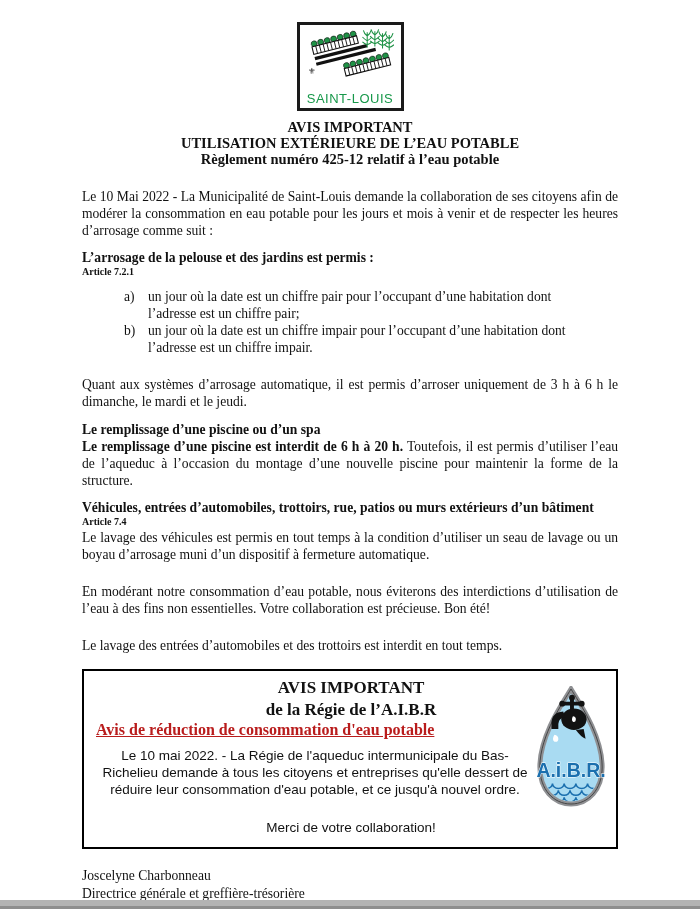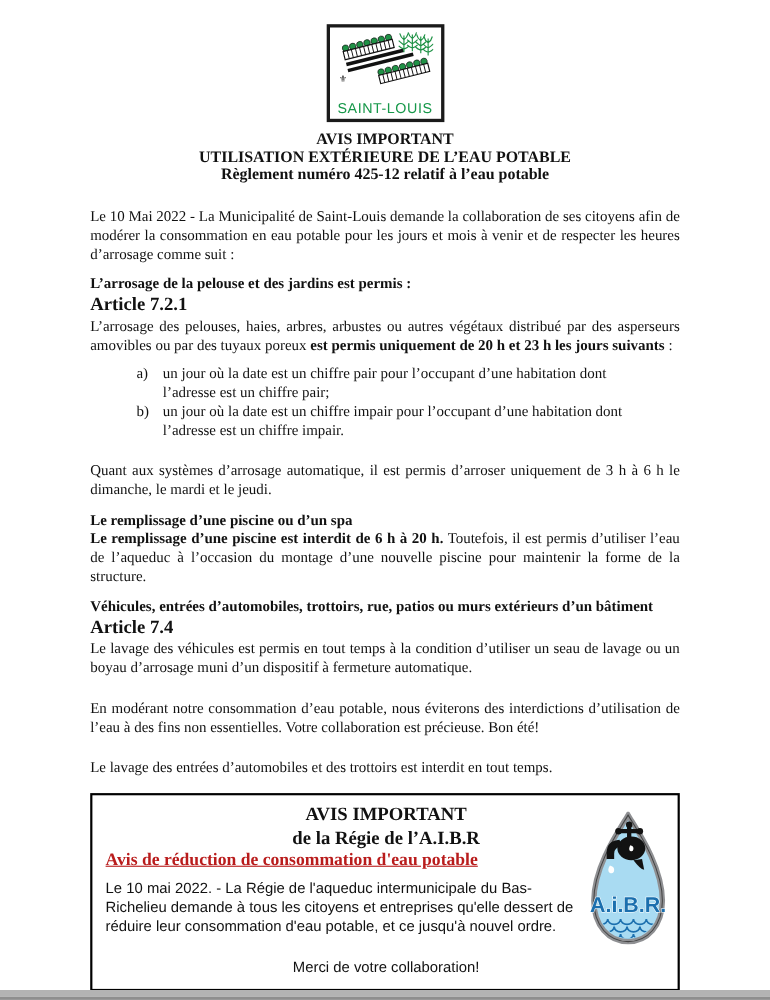--- a/index.html
+++ b/index.html
@@ -14,36 +14,36 @@
   .muni-name{font-family:"Liberation Sans", sans-serif;font-weight:normal;color:#17984a;
              font-size:13px;letter-spacing:.5px;margin-top:1px;}
 
   
   .title-block{text-align:center;margin-top:8px;line-height:1.12;}
   .title-block div{font-weight:bold;font-size:14.5px;}
 
   p{margin:20px 0 0 0;font-size:13.6px;line-height:1.26;text-align:justify;}
   .b{font-weight:bold;}
   .sec-head{margin-top:10px;font-size:13.6px;font-weight:bold;line-height:1.26;}
-  .article{font-size:17px;font-weight:bold;line-height:1.26;}
+  .article{font-size:10px;font-weight:bold;line-height:1.26;}
   .sec-para{margin:0;}
 
   .abc-list{margin:9px 0 0 0;padding-left:42px;}
   .abc-item{display:flex;font-size:13.6px;line-height:1.26;}
   .abc-marker{width:24px;flex:none;}
   .abc-text{max-width:452px;}
 
   
   .notice-box{position:relative;margin-top:15px;border:2px solid #000;
               padding:6px 10px 12px 12px;min-height:132px;}
   .nb-t1,.nb-t2{text-align:center;font-weight:bold;font-size:17px;line-height:1.25;}
   .nb-t3{text-align:left;font-family:Liberation Serif, serif;font-weight:bold;
          font-size:16px;color:#b91c1c;text-decoration:underline;line-height:1.3;}
   .nb-body{font-family:"Liberation Sans", sans-serif;font-size:13.5px;line-height:1.28;
-           text-align:left;max-width:438px;margin-top:6px;}
+           text-align:center;max-width:438px;margin-top:6px;}
   .nb-thanks{font-family:"Liberation Sans", sans-serif;font-size:13.5px;margin-top:22px;text-align:center;}
   .aibr-logo{position:absolute;right:7px;top:15px;}
 
   
   .signature{margin-top:18px;font-size:13.6px;line-height:1.26;}
 
   
   .bottom-bar{position:absolute;left:0;right:0;bottom:0;height:9px;}
   .bottom-bar .track{position:absolute;left:0;right:0;bottom:3px;height:6px;background:#b3b3b3;}
   .bottom-bar .edge{position:absolute;left:0;right:0;bottom:0;height:3px;background:#8e8e8e;}
@@ -93,21 +93,20 @@
       <div>AVIS IMPORTANT</div>
       <div>UTILISATION EXTÉRIEURE DE L’EAU POTABLE</div>
       <div>Règlement numéro 425-12 relatif à l’eau potable</div>
     </div>
 
     <p>Le 10 Mai 2022 - La Municipalité de Saint-Louis demande la collaboration de ses citoyens afin de modérer la consommation en eau potable pour les jours et mois à venir et de respecter les heures d’arrosage comme suit :</p>
 
     <div>
       <div class="sec-head">L’arrosage de la pelouse et des jardins est permis :</div>
       <div class="article">Article 7.2.1</div>
-      <p class="sec-para"><span>L’arrosage des pelouses, haies, arbres, arbustes ou autres végétaux distribué par des asperseurs amovibles ou par des tuyaux poreux </span><span class="b">est permis uniquement de 20 h et 23 h les jours suivants</span><span> :</span></p>
       <div class="abc-list">
         <div class="abc-item">
           <span class="abc-marker">a)</span>
           <span class="abc-text">un jour où la date est un chiffre pair pour l’occupant d’une habitation dont l’adresse est un chiffre pair;</span>
         </div>
         <div class="abc-item">
           <span class="abc-marker">b)</span>
           <span class="abc-text">un jour où la date est un chiffre impair pour l’occupant d’une habitation dont l’adresse est un chiffre impair.</span>
         </div>
       </div>

